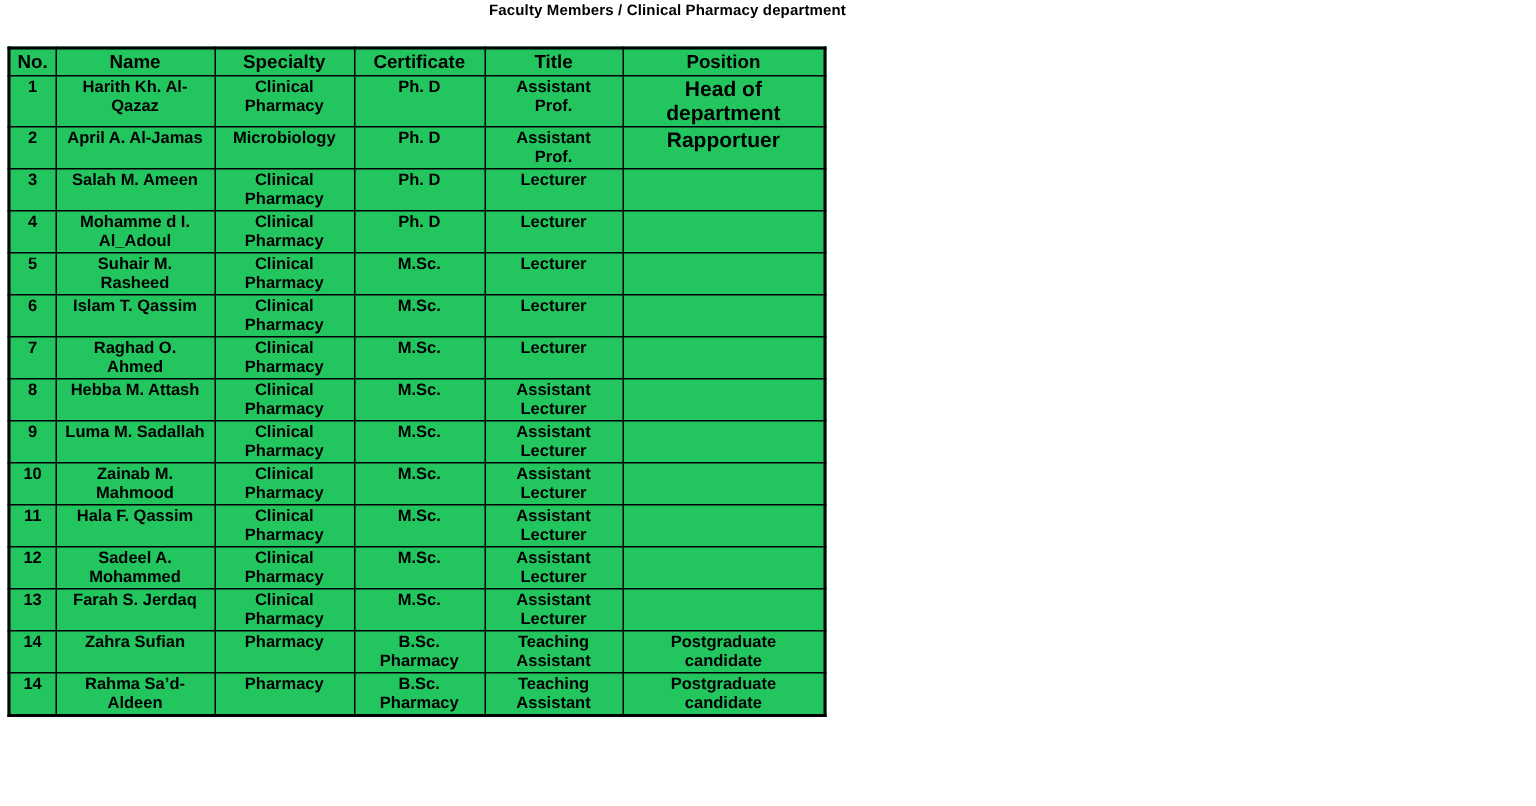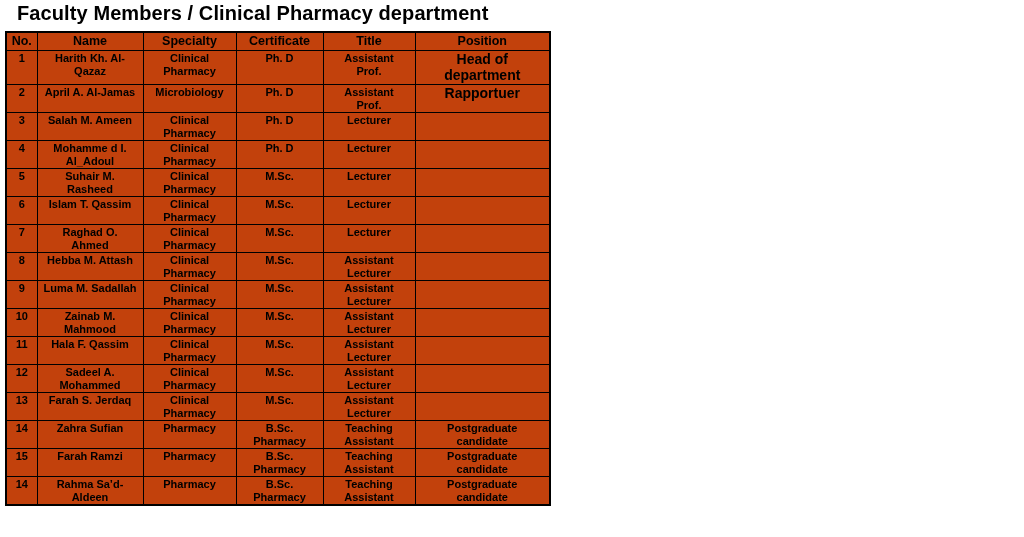--- a/index.html
+++ b/index.html
@@ -11,35 +11,35 @@
     width: 1024px;
     height: 537px;
     position: relative;
     overflow: hidden;
     font-family: "Liberation Sans", sans-serif;
     color: #000000;
   }
   .doc-title {
     position: absolute;
     top: 2px;
-    left: 17px;
+    left: 4px;
     width: 560px;
-    text-align: left;
-    font-size: 20px;
+    text-align: right;
+    font-size: 10px;
     font-weight: bold;
     letter-spacing: 0.1px;
   }
   table.faculty {
     position: absolute;
     top: 31px;
     left: 5px;
     border-collapse: collapse;
     border: 2px solid #000000;
     table-layout: fixed;
-    background: #c2410c;
+    background: #22c55e;
   }
   table.faculty th,
   table.faculty td {
     border: 1px solid #000000;
     padding: 1px 2px;
     text-align: center;
     vertical-align: top;
     white-space: pre-line;
     overflow: hidden;
   }
@@ -233,31 +233,20 @@
         <td>Zahra Sufian</td>
         <td>Pharmacy</td>
         <td>B.Sc.
 Pharmacy</td>
         <td>Teaching
 Assistant</td>
         <td>Postgraduate
 candidate</td>
       </tr>
       <tr class="body-row">
-        <td>15</td>
-        <td>Farah Ramzi</td>
-        <td>Pharmacy</td>
-        <td>B.Sc.
-Pharmacy</td>
-        <td>Teaching
-Assistant</td>
-        <td>Postgraduate
-candidate</td>
-      </tr>
-      <tr class="body-row">
         <td>14</td>
         <td>Rahma Sa’d-
 Aldeen</td>
         <td>Pharmacy</td>
         <td>B.Sc.
 Pharmacy</td>
         <td>Teaching
 Assistant</td>
         <td>Postgraduate
 candidate</td>

